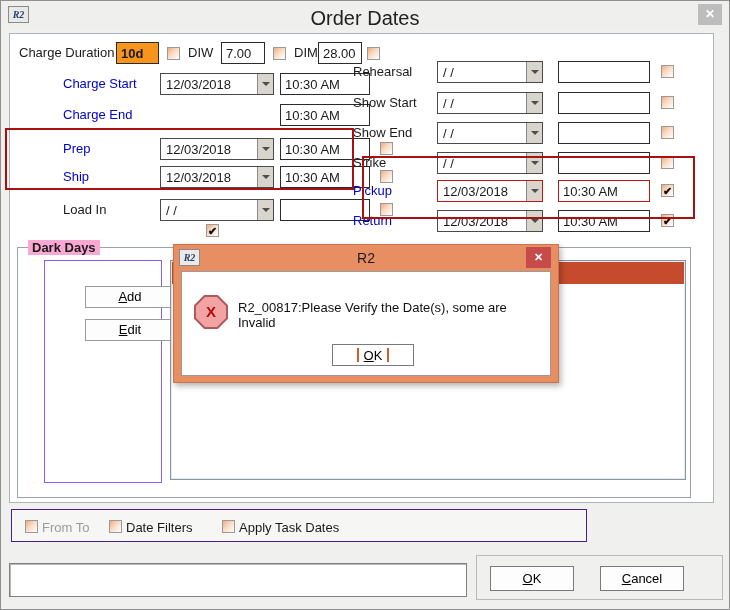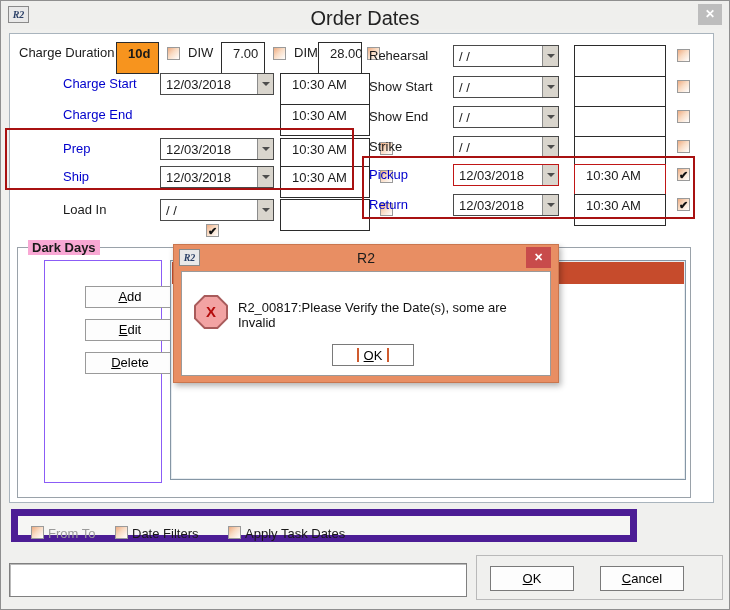--- a/index.html
+++ b/index.html
@@ -13,37 +13,37 @@
   .win-title { position: absolute; left: 0; right: 0; top: 6px; text-align: center; font-size: 20px; color: #222; }
   .win-close { position: absolute; right: 7px; top: 3px; width: 24px; height: 21px; background: #bdbdbd; color: #fff; border: none; font-size: 12px; font-weight: bold; text-align: center; line-height: 21px; cursor: default; }
 
   
   .main-panel { position: absolute; left: 8px; top: 32px; width: 705px; height: 470px; background: #fff; border: 1px solid #a9b4bd; }
 
   .lbl { position: absolute; white-space: nowrap; }
   .blue { color: #0000cc; }
   .dis { color: #9b9b9b; }
 
-  .field { position: absolute; height: 32px; background: #fff; border: 1px solid #2b2b2b; padding: 3px 2px 0 11px; font-size: 13px; white-space: nowrap; overflow: hidden; }
+  .field { position: absolute; height: 22px; background: #fff; border: 1px solid #2b2b2b; padding: 3px 2px 0 4px; font-size: 13px; white-space: nowrap; overflow: hidden; }
   .hl { background: #f7941e; font-weight: bold; }
 
   .combo { position: absolute; height: 22px; background: #fff; border: 1px solid #4a4a4a; }
   .combo .val { display: block; padding: 3px 18px 0 5px; font-size: 13px; white-space: nowrap; }
   .combo .btn { position: absolute; right: 0; top: 0; width: 16px; height: 20px; background: #d9d5cd; border: none; border-left: 1px solid #8b8b8b; cursor: default; }
   .combo .btn i { position: absolute; left: 4px; top: 8px; width: 0; height: 0; border: 4px solid transparent; border-top-color: #4d4d4d; }
 
   .cb { position: absolute; width: 13px; height: 13px; border: 1px solid #9a9a9a; background: linear-gradient(135deg, #eeac82 0%, #f9dcc5 45%, #ffffff 100%); font-size: 11px; line-height: 12px; text-align: center; color: #111; font-weight: bold; overflow: hidden; }
 
   .row { position: absolute; height: 24px; }
   .row .lbl { top: 3px; left: 0; }
   .lcol { left: 18px; width: 336px; margin-left: 44px; }
   .lcol .combo { left: 97px; width: 114px; }
   .lcol .time  { left: 217px; width: 90px; }
   .lcol .cb    { left: 317px; top: 4px; }
-  .rcol { left: 368px; width: 330px; }
+  .rcol { left: 352px; width: 330px; margin-top: 16px; }
   .rcol .combo { left: 84px; width: 106px; }
   .rcol .time  { left: 205px; width: 92px; }
   .rcol .cb    { left: 308px; top: 4px; }
 
   .alert-border { border-color: #c01616 !important; }
   .red-box { position: absolute; border: 2px solid #a81111; pointer-events: none; z-index: 3; }
 
   
   .group { position: absolute; left: 16px; top: 246px; width: 674px; height: 251px; border: 1px solid #9aa2aa; }
   .group-title { position: absolute; left: 10px; top: -8px; background: #f9a8d4; padding: 0 4px; font-weight: bold; }
@@ -64,21 +64,21 @@
   .modal-content { position: absolute; left: 7px; right: 7px; top: 26px; bottom: 6px; background: #fff; border: 1px solid #9a9a9a; }
   .oct-outer { position: absolute; left: 12px; top: 23px; width: 34px; height: 34px; background: #a85b5b; clip-path: polygon(30% 0%,70% 0%,100% 30%,100% 70%,70% 100%,30% 100%,0% 70%,0% 30%); }
   .oct-inner { position: absolute; left: 2px; top: 2px; width: 30px; height: 30px; background: #f2a3a3; clip-path: polygon(30% 0%,70% 0%,100% 30%,100% 70%,70% 100%,30% 100%,0% 70%,0% 30%); font-weight: bold; font-size: 15px; line-height: 30px; text-align: center; color: #b40b0b; }
   .modal-msg { position: absolute; left: 56px; top: 28px; right: 8px; font-size: 13px; color: #111; }
   .modal-ok { position: absolute; left: 150px; top: 72px; width: 82px; height: 22px; background: #fff; border: 1px solid #7a7a7a; font-size: 13px; cursor: default; }
   .modal-ok span { display: block; text-align: center; line-height: 19px; }
   .modal-ok::before, .modal-ok::after { content: ""; position: absolute; top: 3px; width: 2px; height: 14px; background: #cf5b2e; }
   .modal-ok::before { left: 24px; } .modal-ok::after { right: 24px; }
 
   
-  .cb-panel { position: absolute; left: 10px; top: 508px; width: 626px; height: 33px; border: 7px solid #4c1d95; background: #f6f6f4; }
+  .cb-panel { position: absolute; left: 10px; top: 508px; width: 576px; height: 33px; border: 1px solid #4c1d95; background: #f6f6f4; }
   .cb-panel .cb { top: 10px; }
   .cb-panel .lbl { top: 10px; }
   .note-input { position: absolute; left: 8px; top: 562px; width: 458px; height: 34px; border: 1px solid #808080; box-shadow: inset 1px 1px 0 #b9b9b9; background: #fff; font-family: "Liberation Sans", sans-serif; font-size: 13px; padding: 0 5px; }
   .ok-panel { position: absolute; left: 475px; top: 554px; width: 247px; height: 45px; border: 1px solid #b9b9b9; background: #f0f0ee; }
   .ok-panel .std-btn { top: 10px; width: 84px; height: 25px; border-color: #7a7a7a; }
   .ok-panel .std-btn span { line-height: 23px; }
   #ok-main { left: 13px; } #cancel-main { left: 123px; }
 </style>
 </head>
 <body>
@@ -224,23 +224,20 @@
   <span class="cb" style="left:205px;top:223px">✔</span>
 
   <div class="group">
     <span class="group-title">Dark Days</span>
     <div class="btn-panel">
       <button class="std-btn dd-btn" style="top:25px">
           <span class="ul-first">Add</span>
         </button>
       <button class="std-btn dd-btn" style="top:58px">
           <span class="ul-first">Edit</span>
-        </button>
-      <button class="std-btn dd-btn" style="top:91px">
-          <span class="ul-first">Delete</span>
         </button>
     </div>
     <div class="list">
       <div class="list-header"></div>
     </div>
   </div>
 
   <div class="modal">
     <span class="logo">R2</span>
     <div class="modal-title">R2</div>

